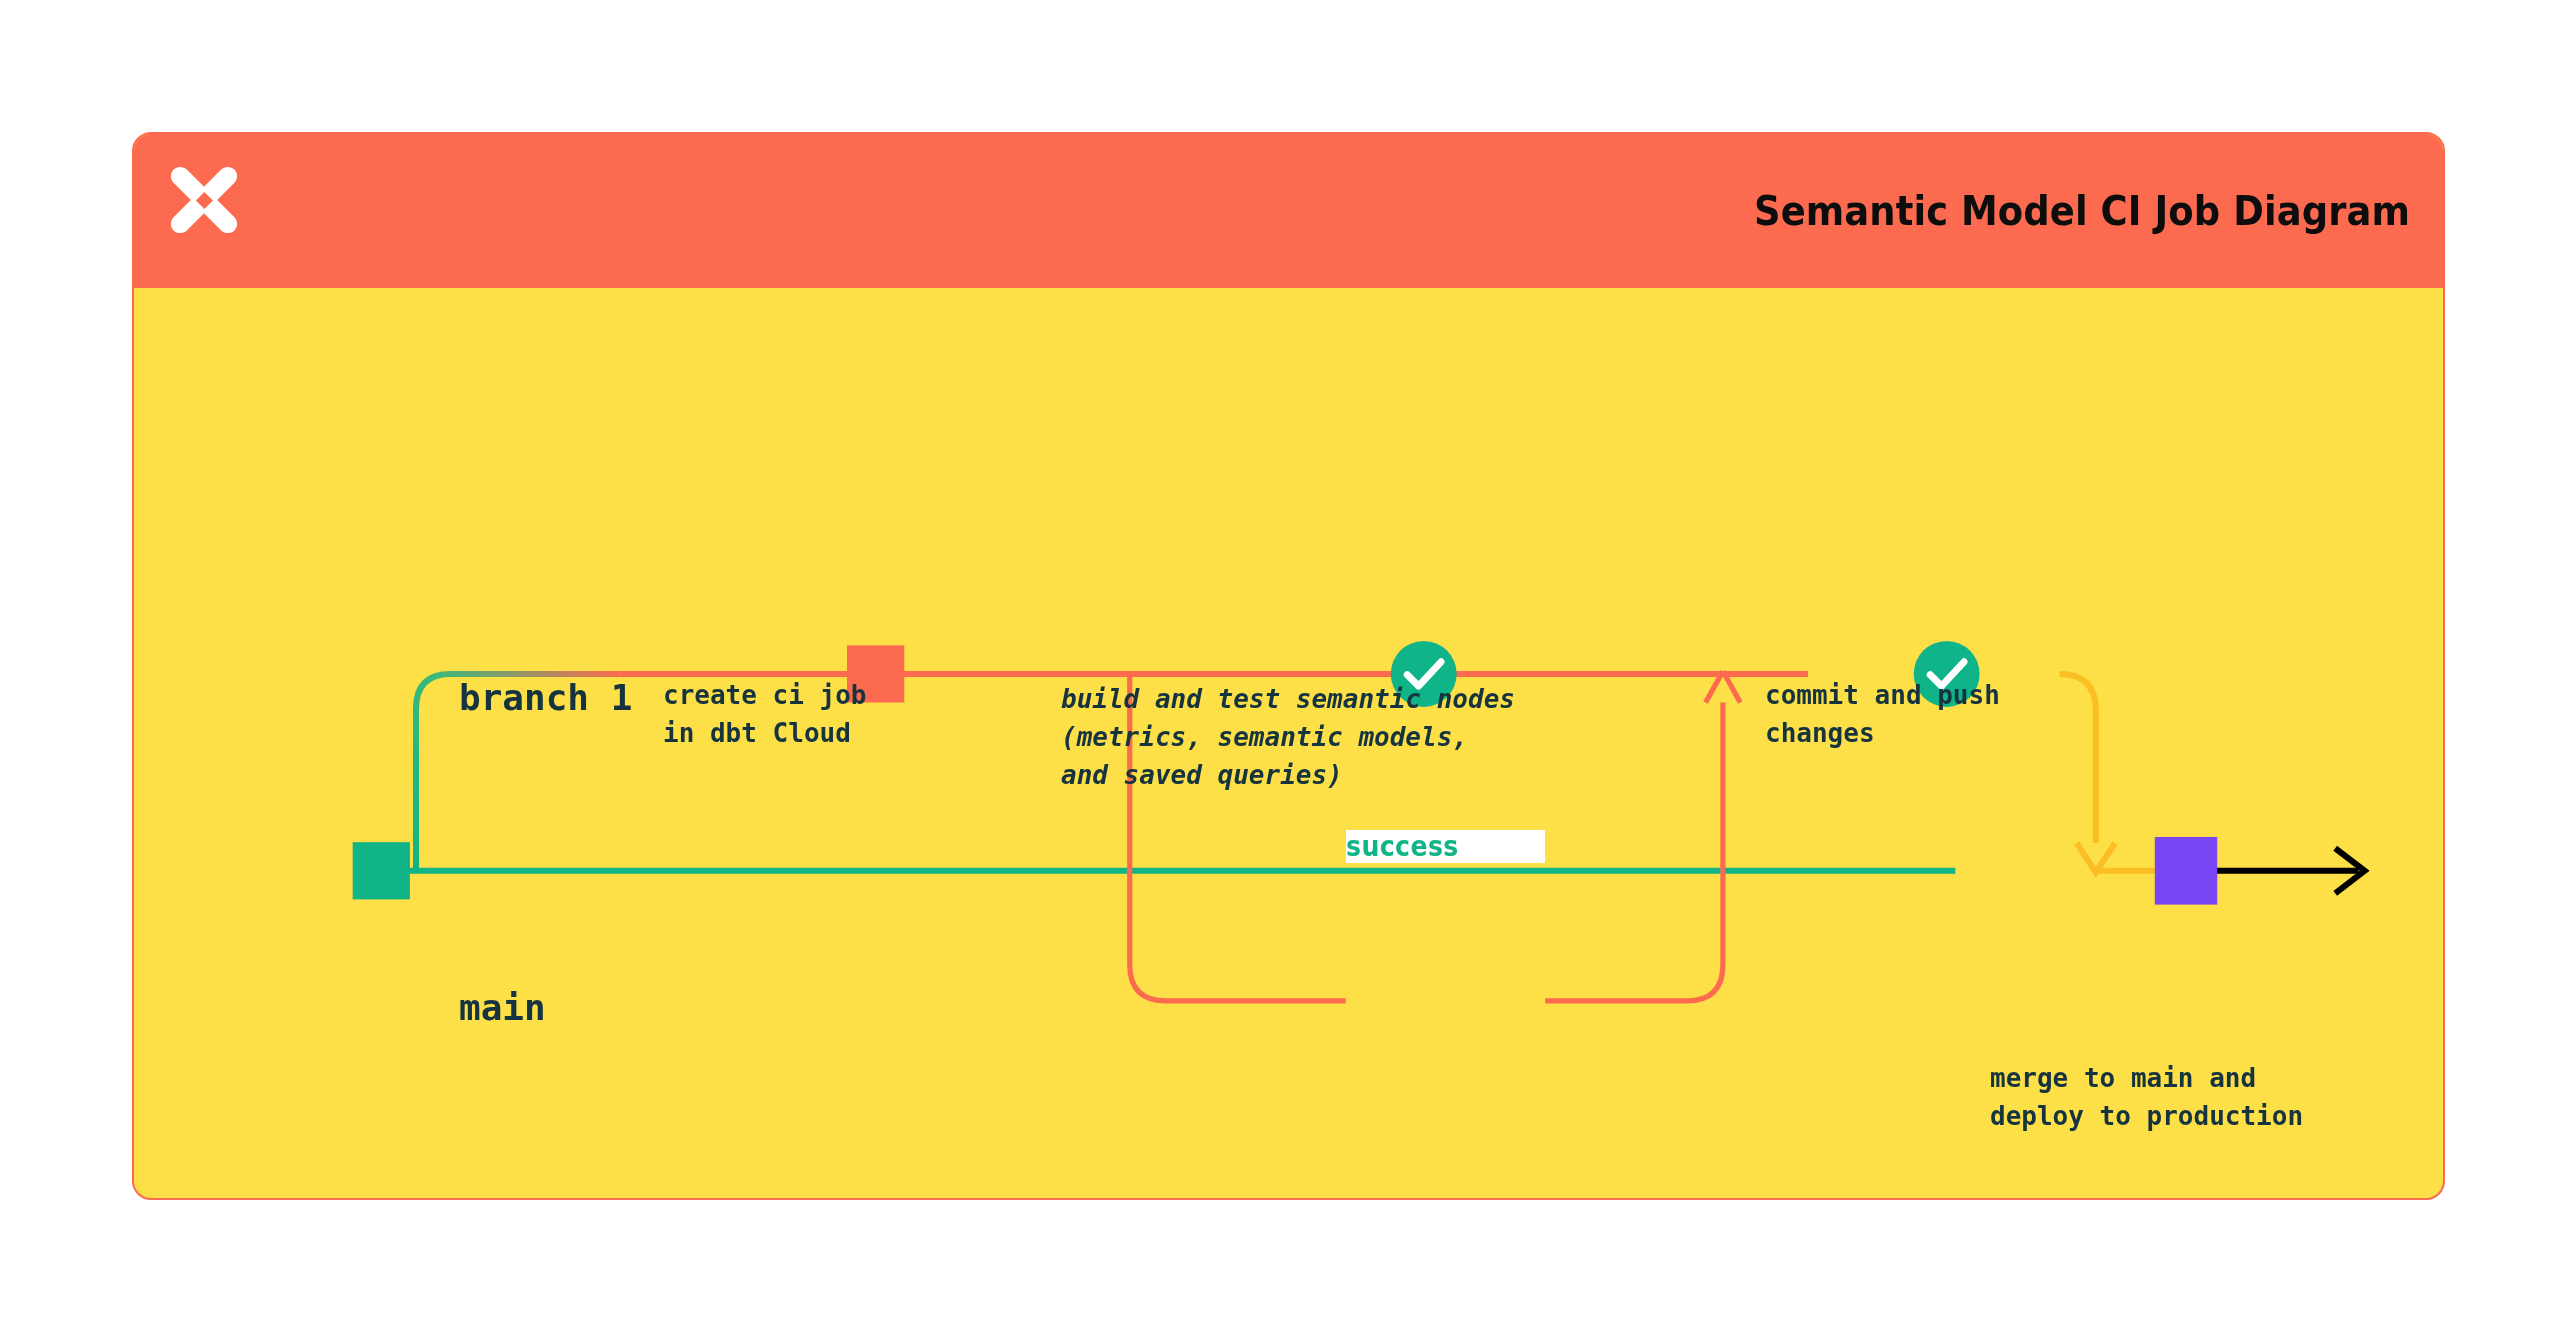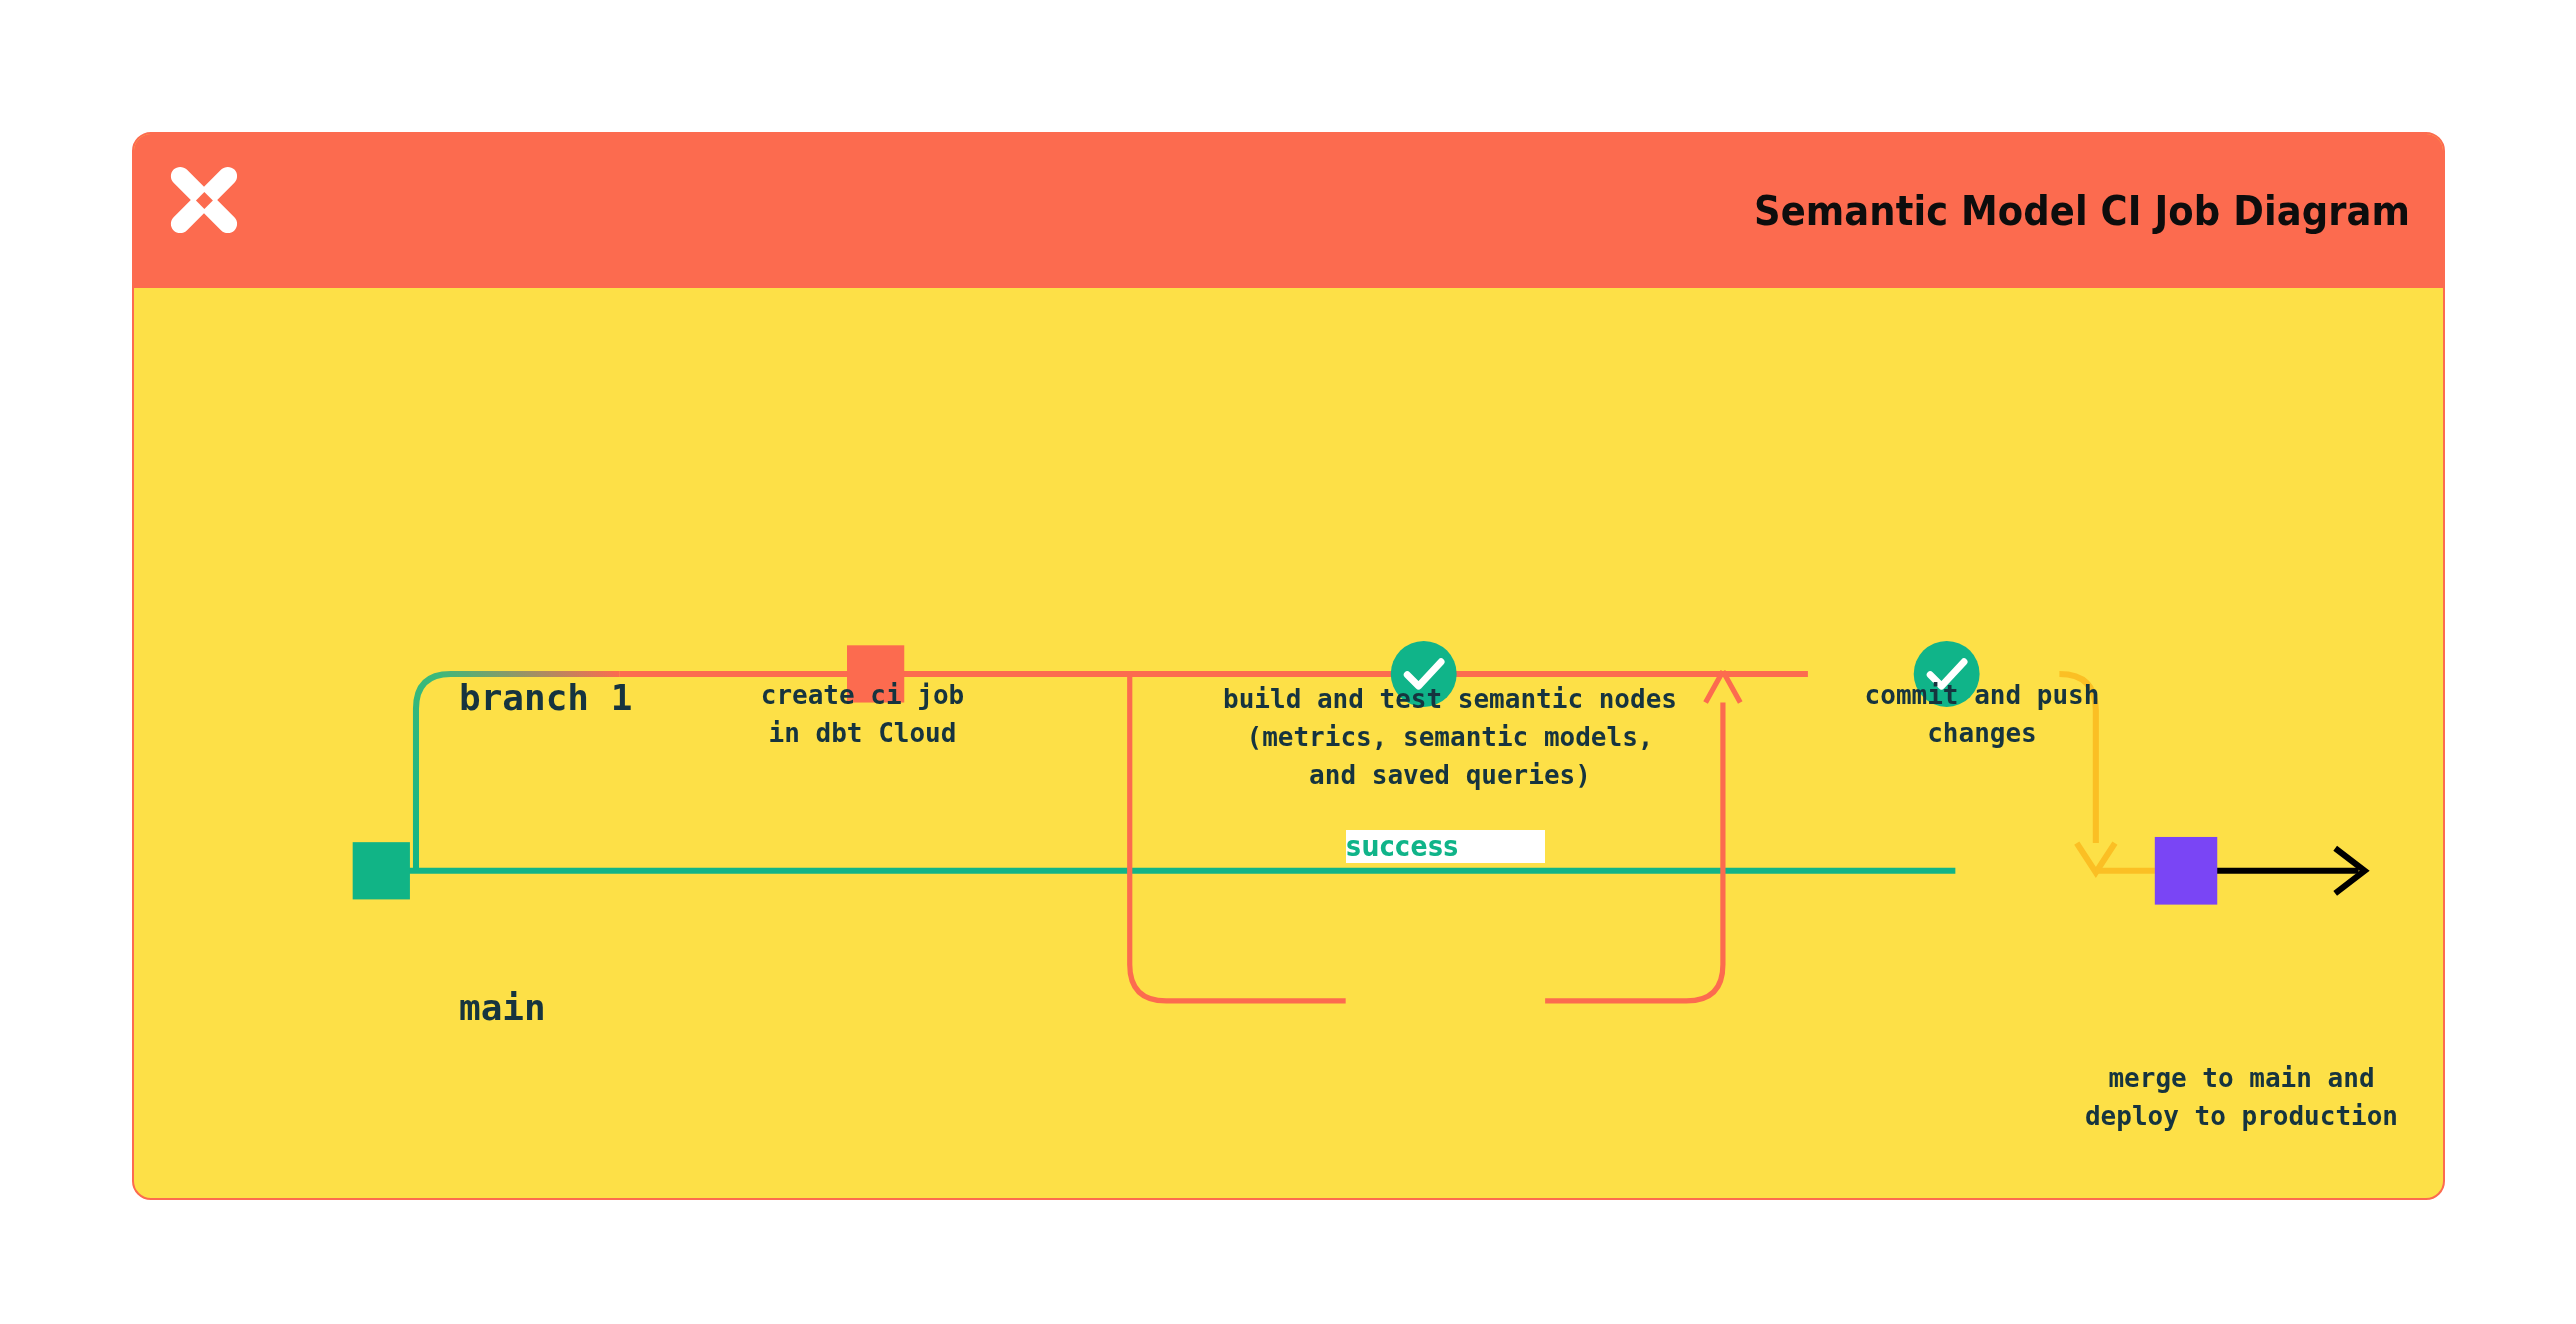--- a/index.html
+++ b/index.html
@@ -83,25 +83,25 @@
   #lane-label-branch1 { left: 325px; top: 543px; }
   #lane-label-main    { left: 325px; top: 853px; }
 
   .node-caption {
     position: absolute;
     color: #16343F;
     font-family: "DejaVu Sans Mono", "Liberation Mono", monospace;
     font-weight: bold;
     font-size: 26px;
     line-height: 38px;
-    text-align: center;
+    text-align: left;
     white-space: pre;
   }
   #caption-create-ci-job  { left: 529px;  top: 542px; width: 399px; }
-  #caption-build-and-test { left: 1004px; top: 546px; width: 624px; }
+  #caption-build-and-test { left: 927px; top: 546px; width: 624px; font-style: italic; }
   #caption-commit-push    { left: 1631px; top: 542px; width: 434px; }
   #caption-merge-main     { left: 1856px; top: 925px; width: 503px; }
 
   #label-success {
     position: absolute;
     left: 1212px;
     top: 696px;
     width: 199px;
     text-align: left;
     color: #10B489;

